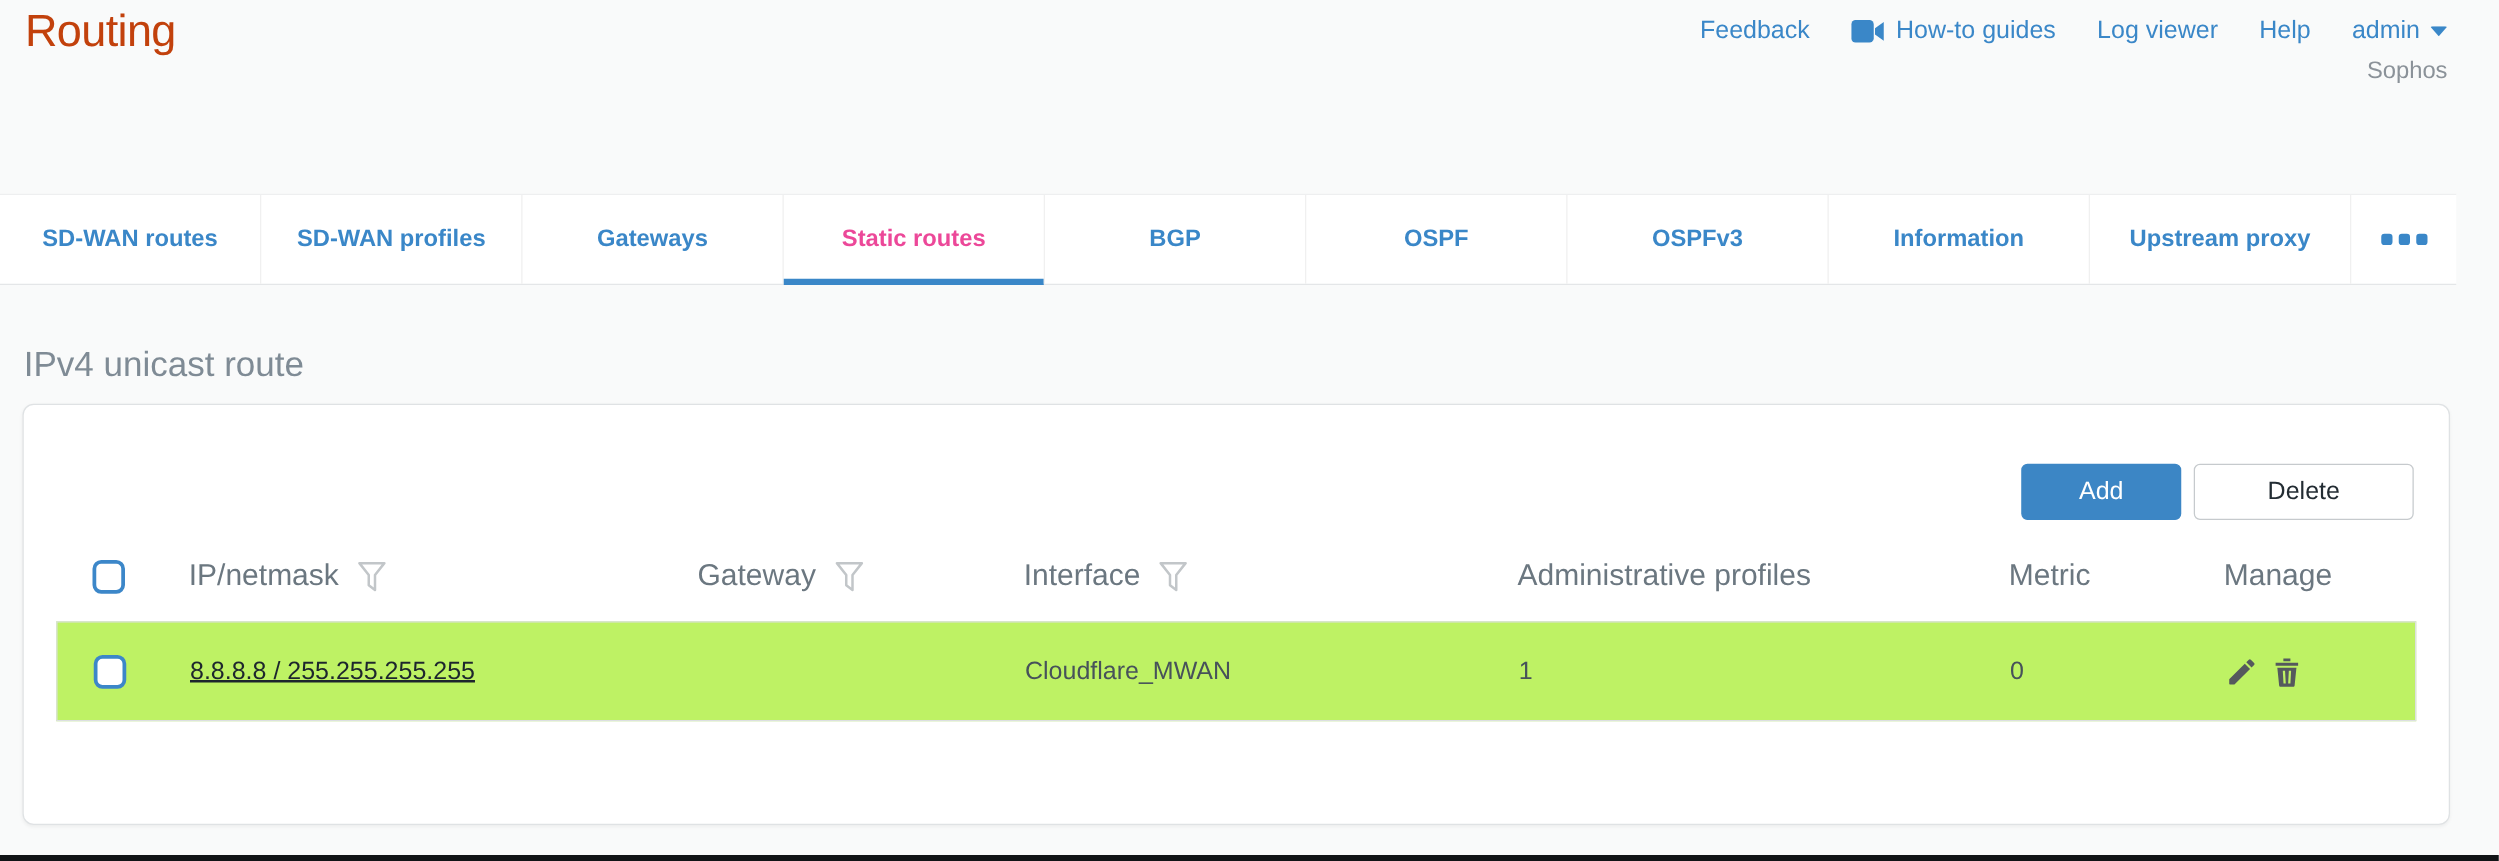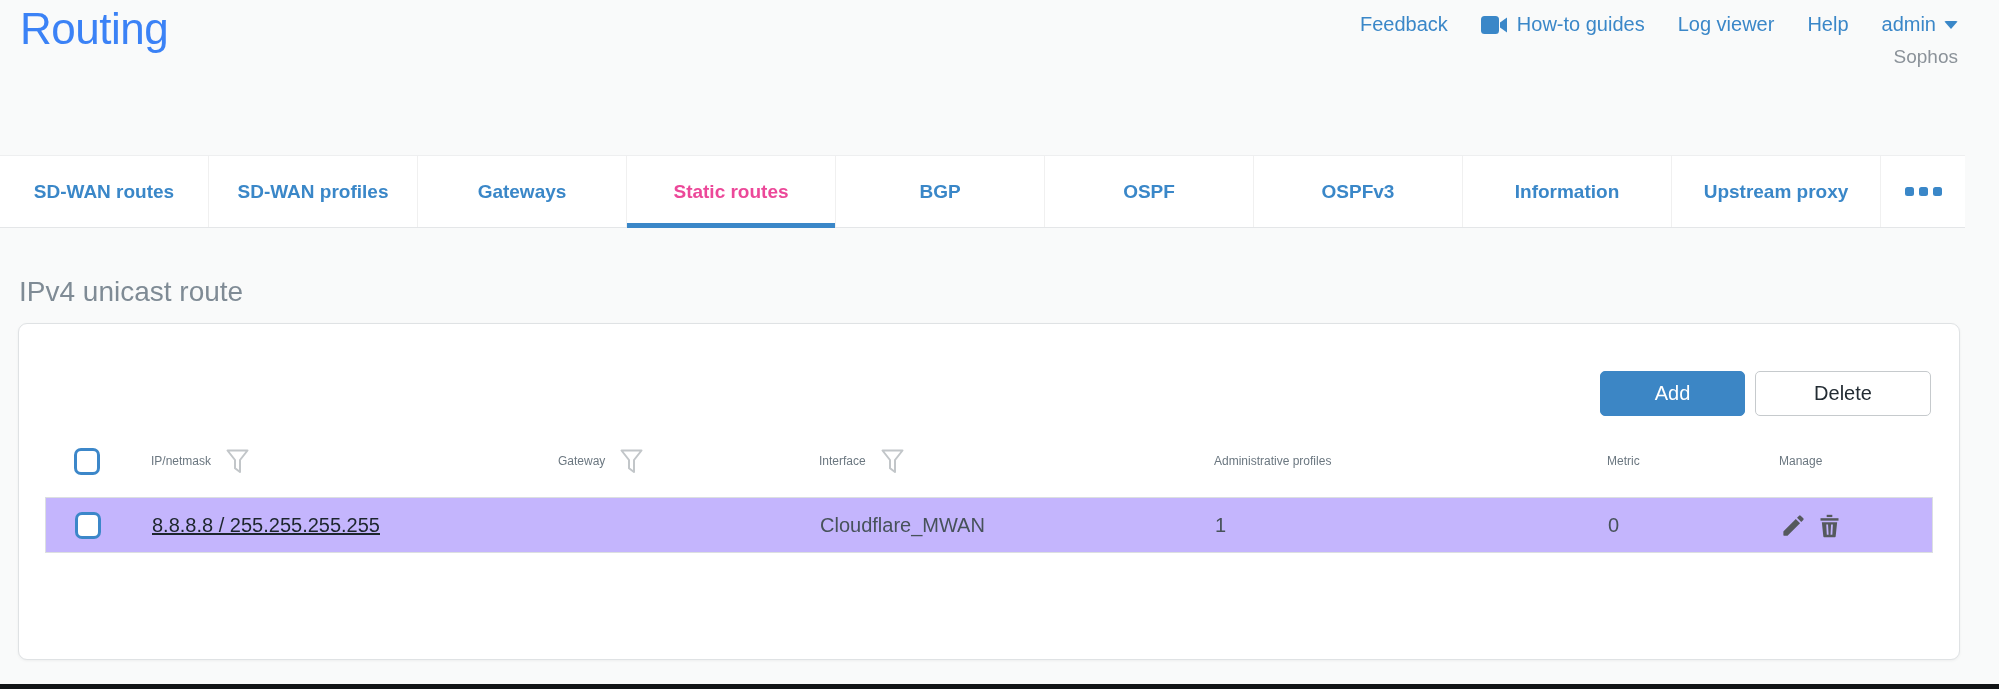--- a/index.html
+++ b/index.html
@@ -8,21 +8,21 @@
     position:relative;
     background:#f9fafa;
     font-family:"Liberation Sans", sans-serif;
     overflow:hidden;
     color:#47525a;
   }
 
   
   .page-title {
     position:absolute; left:20px; top:4px;
-    font-size:44px; font-weight:400; color:#3b82f6; letter-spacing:-0.5px;
+    font-size:36px; font-weight:400; color:#c2410c; letter-spacing:-0.5px;
   }
   .topnav {
     position:absolute; top:13px; right:41px;
     display:flex; align-items:center; gap:33px;
     font-size:20px; color:#3a87c8; white-space:nowrap;margin-left:20px;
   }
   .topnav .link { cursor:pointer; display:flex; align-items:center; gap:9px; }
   .cam-icon svg { display:block; }
   .user-link { display:flex; align-items:center; gap:8px; font-weight:400; }
   .caret-down {
@@ -74,35 +74,35 @@
     box-shadow:0 1px 3px rgba(0,0,0,0.05);
   }
   .toolbar {
     position:absolute; top:47px; right:28px; display:flex; gap:10px;
   }
   .btn {
     height:45px; font-size:20px; border-radius:5px;
     display:flex; align-items:center; justify-content:center;
     cursor:pointer; font-family:inherit;
   }
-  .btn-add { width:145px; background:#3c86c5; border:1px solid #3c86c5; color:#ffffff; }
+  .btn-add { width:128px; background:#3c86c5; border:1px solid #3c86c5; color:#ffffff; }
   .btn-delete { width:176px; background:#ffffff; border:1px solid #c6cacd; color:#232c33; }
 
   
   .table-wrap { position:absolute; left:26px; right:26px; top:113px; }
   .grid-row {
     display:grid;
     grid-template-columns:77px 407px 261px 395px 393px 172px 1fr;
     align-items:center;
   }
-  .thead { height:48px; font-size:12px; color:#6b7780; }
+  .thead { height:48px; font-size:24px; color:#6b7780; }
   .cell { padding-left:29px; display:flex; align-items:center; gap:15px; min-width:0; }
   .trow {
-    margin-top:12px; height:56px;
-    border:1px solid #dcdfe1; background:#c4b5fd;
+    margin-top:12px; height:80px;
+    border:1px solid #dcdfe1; background:#bef264;
     font-size:20px; color:#47525a;
   }
   .checkbox {
     width:26px; height:27px; border:3px solid #3c87c9; border-radius:7px;
     background:#ffffff; cursor:pointer; flex:none;
   }
   .route-link {
     color:#1d262d; text-decoration:underline; cursor:pointer;
     font-size:20px; white-space:nowrap;
   }

